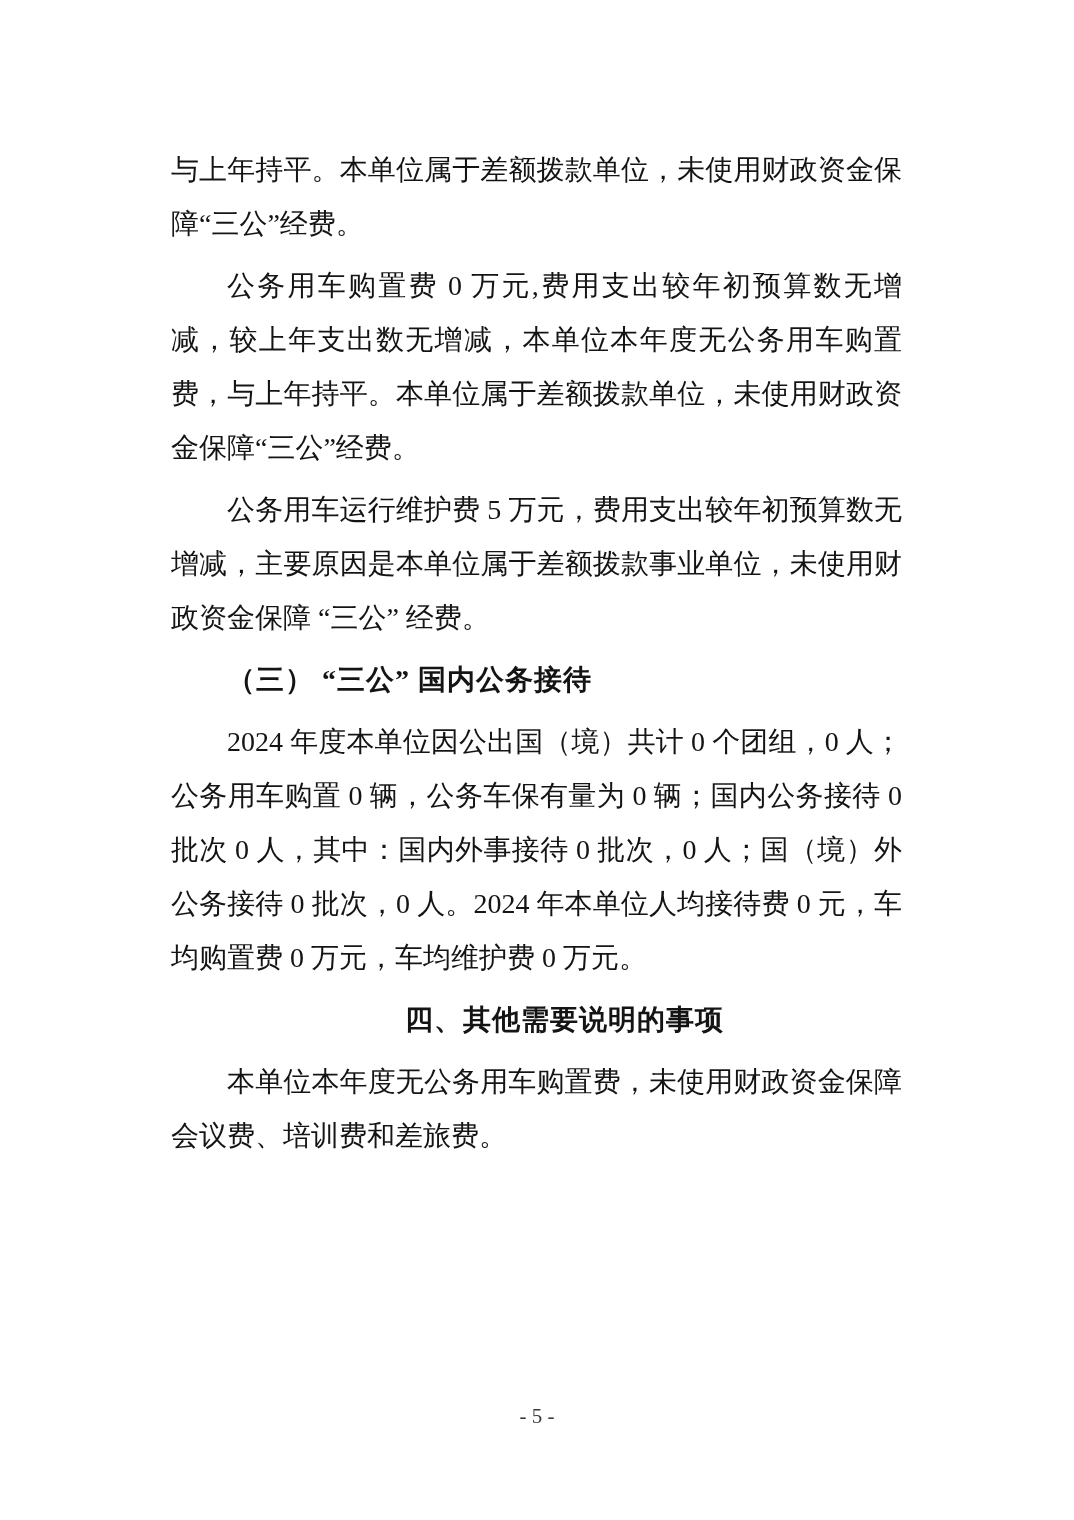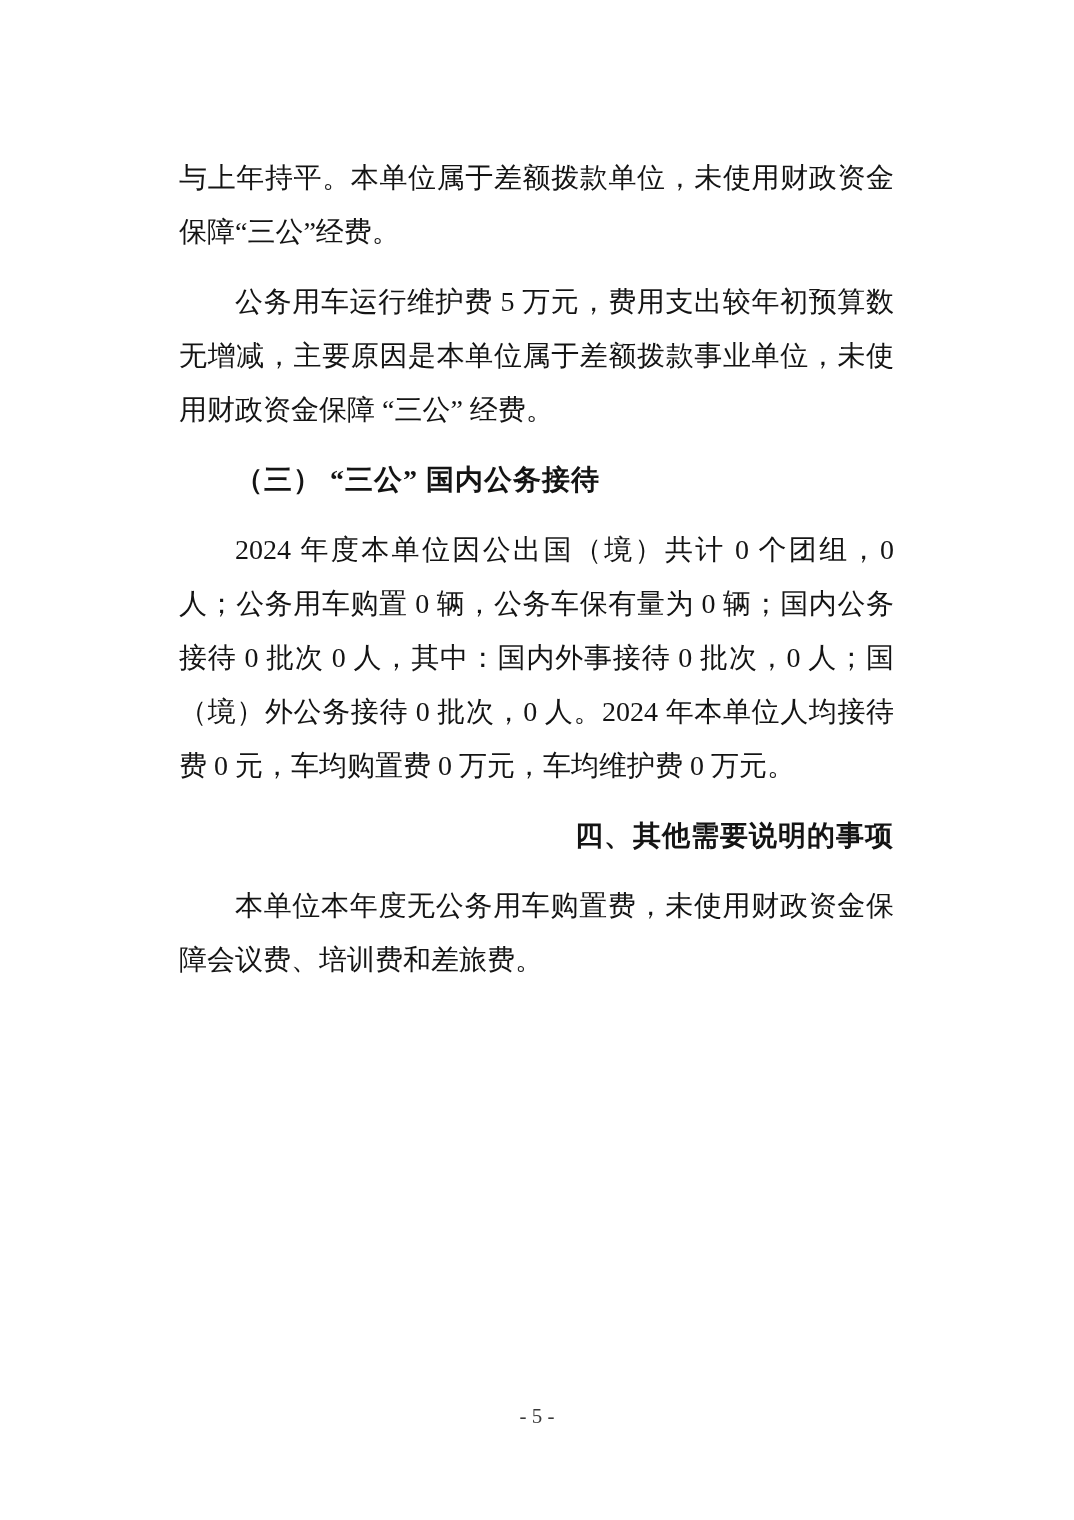--- a/index.html
+++ b/index.html
@@ -15,34 +15,34 @@
     font-family: "Liberation Serif", "DejaVu Serif", serif;
     color: #141414;
   }
   .doc-content {
     position: absolute;
     left: 163px;
     top: 135px;
     width: 747px;
   }
   .para {
-    margin: 16px;
+    margin: 8px;
     padding: 0;
     font-size: 28px;
     line-height: 54px;
     text-align: justify;
     word-break: break-all;
   }
   .indent {
     text-indent: 2em;
   }
   .h-hei {
     font-family: Liberation Serif, serif;
     font-weight: 700;
-    text-align: right;
+    text-align: center;
     letter-spacing: 1px;
   }
   .h-kai {
     font-weight: 700;
     text-align: left;
     letter-spacing: 1px;
   }
   .page-footer {
     position: absolute;
     left: 0;
@@ -52,20 +52,21 @@
     font-size: 21px;
     line-height: 32px;
     color: #3a3a3a;
   }
 </style>
 </head>
 <body>
 
 <div class="doc-content">
   <p class="para">与上年持平。本单位属于差额拨款单位，未使用财政资金保障“三公”经费。</p>
+  <p class="para indent">公务用车购置费 0 万元,费用支出较年初预算数无增减，较上年支出数无增减，本单位本年度无公务用车购置费，与上年持平。本单位属于差额拨款单位，未使用财政资金保障“三公”经费。</p>
   <p class="para indent">公务用车运行维护费 5 万元，费用支出较年初预算数无增减，主要原因是本单位属于差额拨款事业单位，未使用财政资金保障 “三公” 经费。</p>
   <p class="para indent h-kai">（三） “三公” 国内公务接待</p>
   <p class="para indent">2024 年度本单位因公出国（境）共计 0 个团组，0 人；公务用车购置 0 辆，公务车保有量为 0 辆；国内公务接待 0 批次 0 人，其中：国内外事接待 0 批次，0 人；国（境）外公务接待 0 批次，0 人。2024 年本单位人均接待费 0 元，车均购置费 0 万元，车均维护费 0 万元。</p>
   <p class="para indent h-hei">四、其他需要说明的事项</p>
   <p class="para indent">本单位本年度无公务用车购置费，未使用财政资金保障会议费、培训费和差旅费。</p>
 </div>
 
 <div class="page-footer">- 5 -</div>
 
 </body></html>

